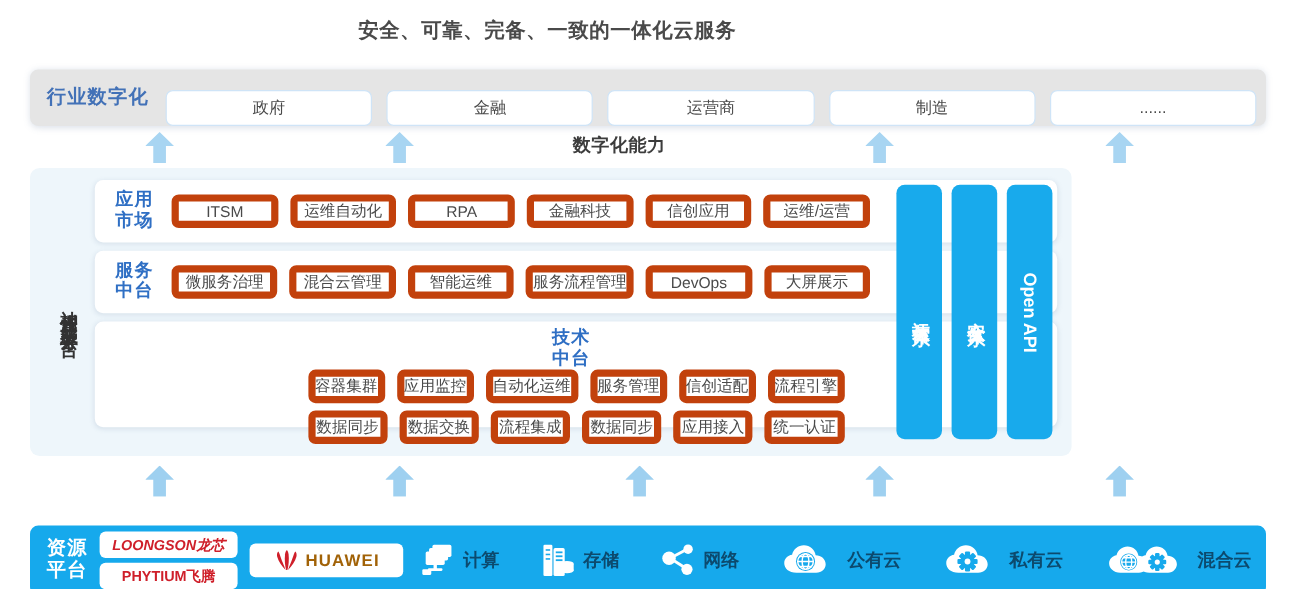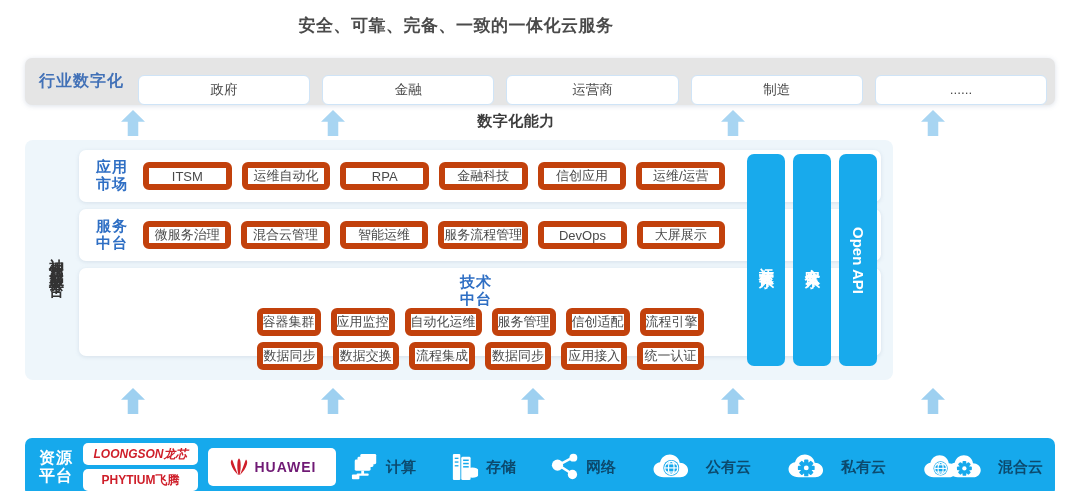--- a/index.html
+++ b/index.html
@@ -158,22 +158,22 @@
   .logo-stack { display: flex; flex-direction: column; gap: 4px; margin-right: 10px; }
   .logo-chip {
     background: #ffffff; border-radius: 5px;
     height: 22px; width: 115px;
     display: flex; align-items: center; justify-content: center;
     font-size: 12px; font-weight: bold; color: #cf1f2a;
     letter-spacing: 0px; white-space: nowrap;
   }
   .logo-chip.italic { font-style: italic; }
   .logo-chip.huawei {
-    height: 38px; width: 128px; margin-right: 14px;
-    color: #701a75; font-size: 14px; letter-spacing: 1px;
+    height: 28px; width: 128px; margin-right: 14px;
+    color: #a16207; font-size: 14px; letter-spacing: 1px;
     gap: 5px; font-style: normal;
   }
   .hw-petal { width: 22px; height: 18px; flex: none; }
 
   .res-items { display: flex; align-items: center; flex: 1; justify-content: space-between; }
   .res-item {
     display: flex; align-items: center; gap: 6px;
     color: #0c4a6e; font-size: 15px; font-weight: bold; white-space: nowrap;
   }
   .res-item .ico { width: 30px; height: 28px; flex: none; display: block; }

